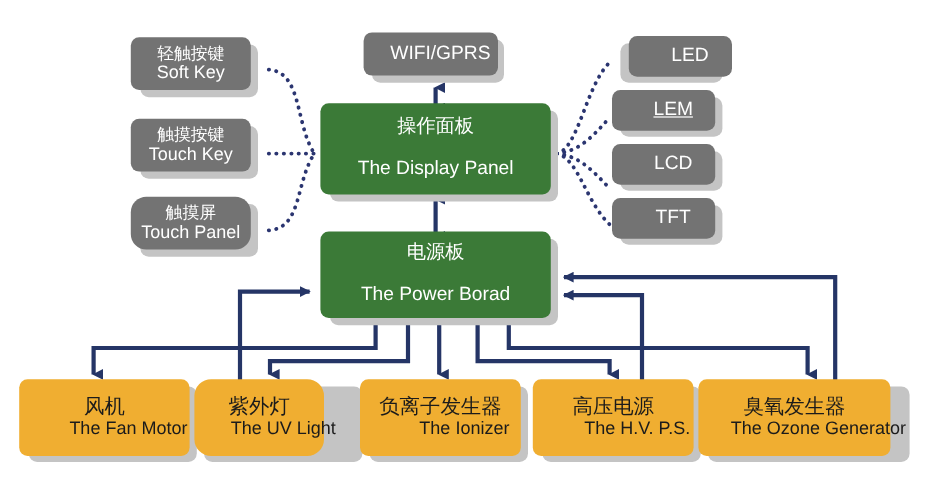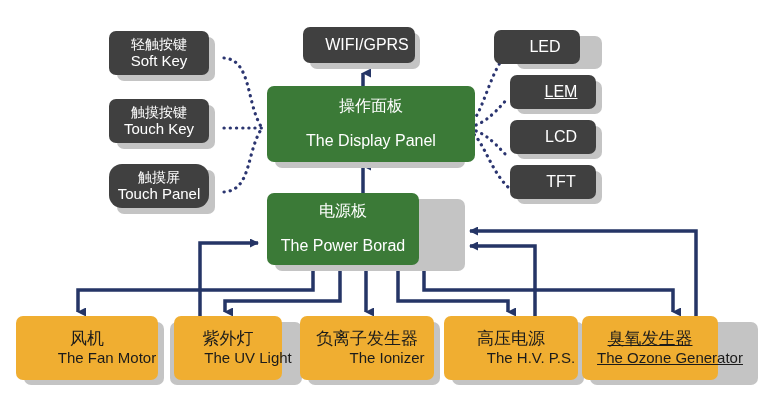--- a/index.html
+++ b/index.html
@@ -43,21 +43,21 @@
     white-space: nowrap;
   }
   
   .shadow {
     position: absolute;
     background: #c4c4c4;
     border-radius: 7px;
     z-index: 2;
   }
   .blue {
-    background: #404040;
+    background: #737373;
     color: #ffffff;
   }
   .green {
     background: #3b7a37;
     color: #ffffff;
   }
   .orange {
     background: #f0ae31;
     color: #1b1b1b;
   }
@@ -153,64 +153,64 @@
 
   <div class="node blue" style="left:109px;top:164px;width:100px;height:44px;border-radius:13px;">
     <span class="cn">触摸屏</span>
     <span class="en">Touch Panel</span>
   </div>
 
   <div class="node blue single" style="left:303px;top:27px;width:112px;height:36px;">
     <span class="en">WIFI/GPRS</span>
   </div>
 
-  <div class="node green" style="left:267px;top:86px;width:208px;height:76px;">
+  <div class="node green" style="left:267px;top:86px;width:192px;height:76px;">
     <span class="cn">操作面板</span>
     <span class="en">The Display Panel</span>
   </div>
 
-  <div class="node green" style="left:267px;top:193px;width:152px;height:72px;">
+  <div class="node green" style="left:267px;top:193px;width:192px;height:72px;">
     <span class="cn">电源板</span>
     <span class="en">The Power Borad</span>
   </div>
 
-  <div class="node blue single" style="left:494px;top:30px;width:86px;height:34px;">
+  <div class="node blue single" style="left:524px;top:30px;width:86px;height:34px;">
     <span class="en">LED</span>
   </div>
 
   <div class="node blue single" style="left:510px;top:75px;width:86px;height:34px;text-decoration:underline;">
     <span class="en">LEM</span>
   </div>
 
   <div class="node blue single" style="left:510px;top:120px;width:86px;height:34px;">
     <span class="en">LCD</span>
   </div>
 
   <div class="node blue single" style="left:510px;top:165px;width:86px;height:34px;">
     <span class="en">TFT</span>
   </div>
 
   <div class="node orange" style="left:16px;top:316px;width:142px;height:64px;">
     <span class="cn">风机</span>
     <span class="en">The Fan Motor</span>
   </div>
 
-  <div class="node orange" style="left:174px;top:316px;width:108px;height:64px;">
+  <div class="node orange" style="left:162px;top:316px;width:108px;height:64px;border-radius:14px;">
     <span class="cn">紫外灯</span>
     <span class="en">The UV Light</span>
   </div>
 
   <div class="node orange" style="left:300px;top:316px;width:134px;height:64px;">
     <span class="cn">负离子发生器</span>
     <span class="en">The Ionizer</span>
   </div>
 
   <div class="node orange" style="left:444px;top:316px;width:134px;height:64px;">
     <span class="cn">高压电源</span>
     <span class="en">The H.V. P.S.</span>
   </div>
 
-  <div class="node orange" style="left:582px;top:316px;width:136px;height:64px;text-decoration:underline;">
+  <div class="node orange" style="left:582px;top:316px;width:160px;height:64px;">
     <span class="cn">臭氧发生器</span>
     <span class="en">The Ozone Generator</span>
   </div>
 
 </div>
 
 </body></html>

